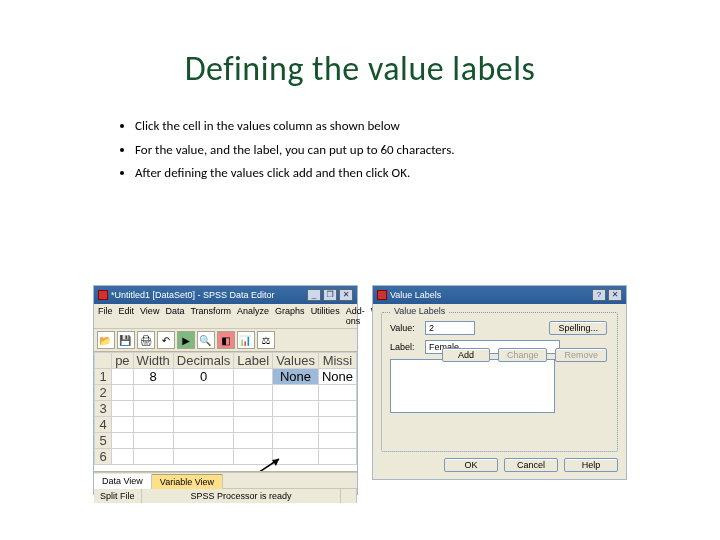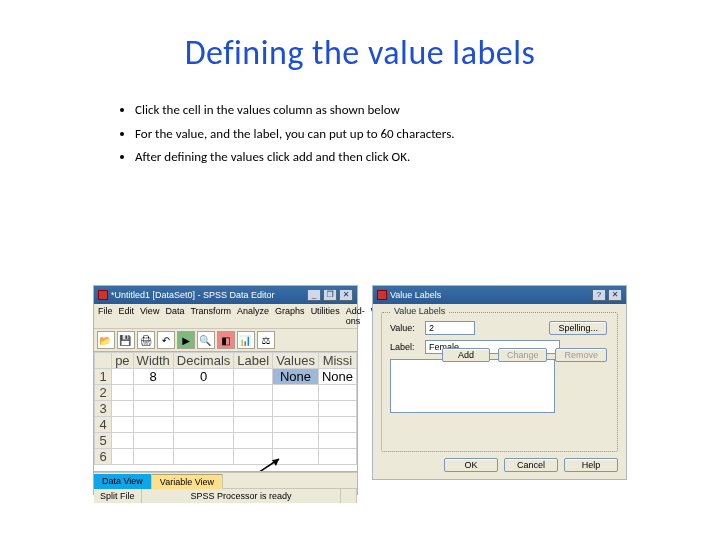--- a/index.html
+++ b/index.html
@@ -8,23 +8,23 @@
     width: 720px;
     height: 540px;
     background: #fff;
     font-family: Calibri, Arial, sans-serif;
     color: #000;
     overflow: hidden;
   }
   .slide { width: 720px; height: 540px; position: relative; }
   .title {
     font-size: 34px;
-    color: #1d4ed8;
+    color: #14532d;
     text-align: center;
-    padding-top: 32px;
+    padding-top: 48px;
     font-weight: 400;
     letter-spacing: .5px;
   }
   .bullets {
     margin: 28px 95px 0 95px;
     font-size: 13px;
     line-height: 1.35;
   }
   .bullets li { margin-bottom: 6px; }
   .bullets li.justify { text-align: justify; }
@@ -89,21 +89,21 @@
   table.sheet th {
     background:#ece9d8; font-weight:normal; color:#444;
   }
   table.sheet th.rowhdr { width:22px; }
   td.sel { background:#9db9d9 !important; }
   .tabs {
     display:flex; background:#ece9d8; border-top:1px solid #cbc7b8;
   }
   .tab {
     padding:2px 8px; font-size:9px; border-right:1px solid #cbc7b8;
-    background:#0ea5e9; position:relative; bottom:-1px;
+    background:#ffffff; position:relative; bottom:-1px;
   }
   .tab.active { background:#ffe08a; border-top:1px solid #a8a478; }
   .status {
     display:flex; font-size:9px; border-top:1px solid #cbc7b8;
     background:#ece9d8;
   }
   .status .cell {
     padding:2px 6px; border-right:1px solid #cbc7b8; flex:0 0 auto;
   }
   .status .cell.wide { flex:1; text-align:center; }

